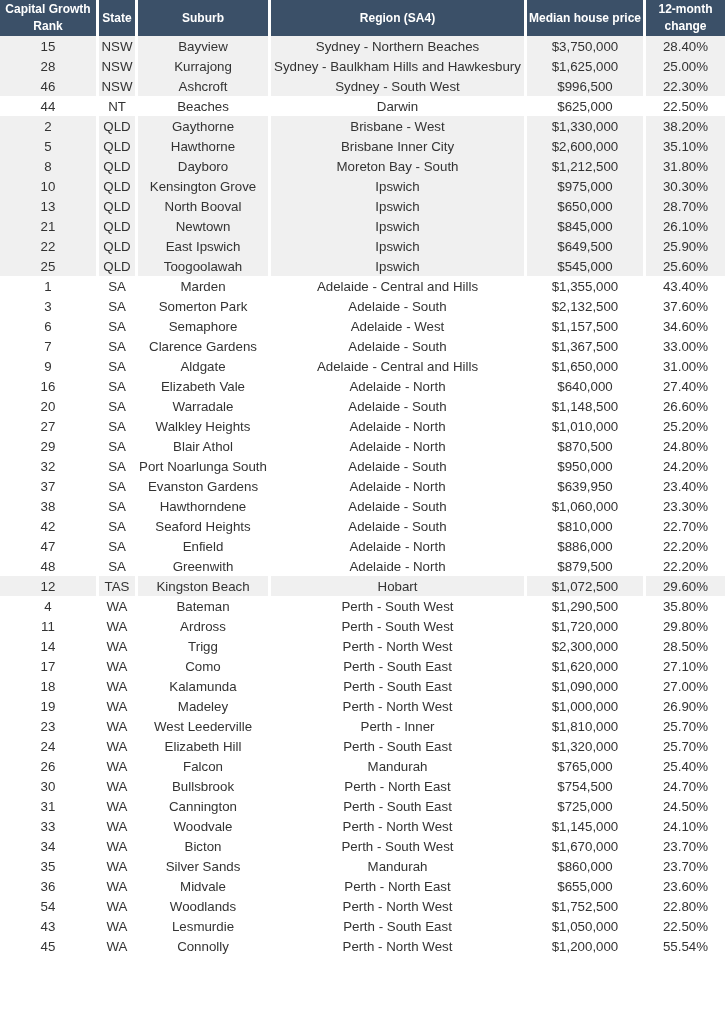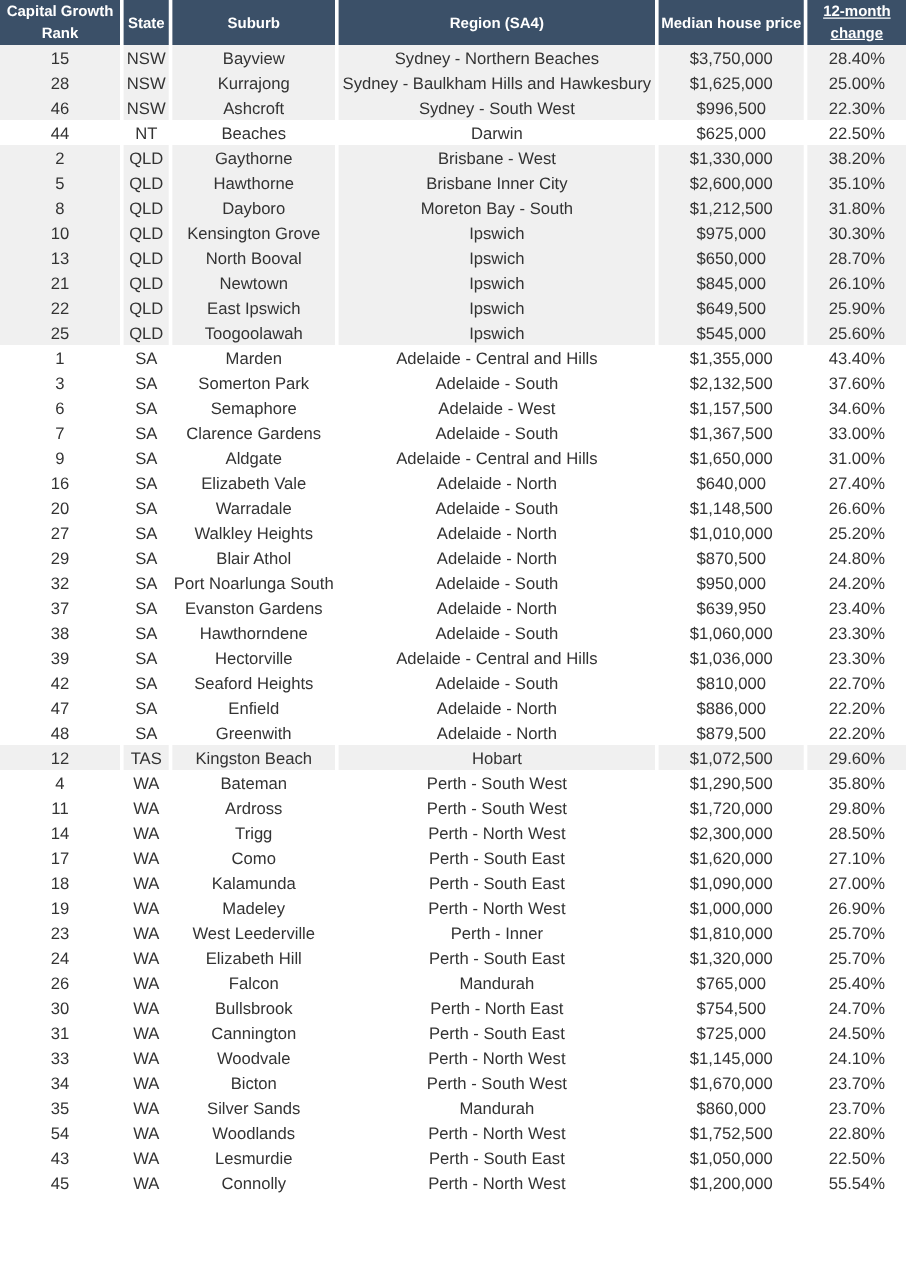--- a/index.html
+++ b/index.html
@@ -9,21 +9,21 @@
   col.c-state { width: 39px; }
   col.c-suburb { width: 133px; }
   col.c-region { width: 256px; }
   col.c-price { width: 119px; }
   col.c-change { width: 79px; }
   thead th {
     background: #3b5068; color: #ffffff; font-weight: bold; font-size: 12px;
     line-height: 17px; height: 36px; padding: 0; text-align: center; vertical-align: middle;
     border-right: 3px solid #ffffff; box-sizing: border-box;
   }
-  thead th:last-child { border-right: none; text-decoration: underline; }
+  thead th:last-child { border-right: none; }
   tbody td {
     height: 20px; padding: 0; font-size: 13.3px; color: #333333; text-align: center;
     vertical-align: middle; white-space: nowrap; overflow: hidden; border-right: 3px solid #ffffff;
     box-sizing: border-box;
   }
   tbody td:last-child { border-right: none; }
   tbody tr.shaded td { background: #f0f0f0; }
   tbody tr.plain td { background: #ffffff; }
 </style>
 </head>
@@ -235,28 +235,20 @@
       </tr>
       <tr class="plain">
         <td>38</td>
         <td>SA</td>
         <td>Hawthorndene</td>
         <td>Adelaide - South</td>
         <td>$1,060,000</td>
         <td>23.30%</td>
       </tr>
       <tr class="plain">
-        <td>39</td>
-        <td>SA</td>
-        <td>Hectorville</td>
-        <td>Adelaide - Central and Hills</td>
-        <td>$1,036,000</td>
-        <td>23.30%</td>
-      </tr>
-      <tr class="plain">
         <td>42</td>
         <td>SA</td>
         <td>Seaford Heights</td>
         <td>Adelaide - South</td>
         <td>$810,000</td>
         <td>22.70%</td>
       </tr>
       <tr class="plain">
         <td>47</td>
         <td>SA</td>
@@ -387,20 +379,28 @@
       </tr>
       <tr class="plain">
         <td>35</td>
         <td>WA</td>
         <td>Silver Sands</td>
         <td>Mandurah</td>
         <td>$860,000</td>
         <td>23.70%</td>
       </tr>
       <tr class="plain">
+        <td>36</td>
+        <td>WA</td>
+        <td>Midvale</td>
+        <td>Perth - North East</td>
+        <td>$655,000</td>
+        <td>23.60%</td>
+      </tr>
+      <tr class="plain">
         <td>54</td>
         <td>WA</td>
         <td>Woodlands</td>
         <td>Perth - North West</td>
         <td>$1,752,500</td>
         <td>22.80%</td>
       </tr>
       <tr class="plain">
         <td>43</td>
         <td>WA</td>

